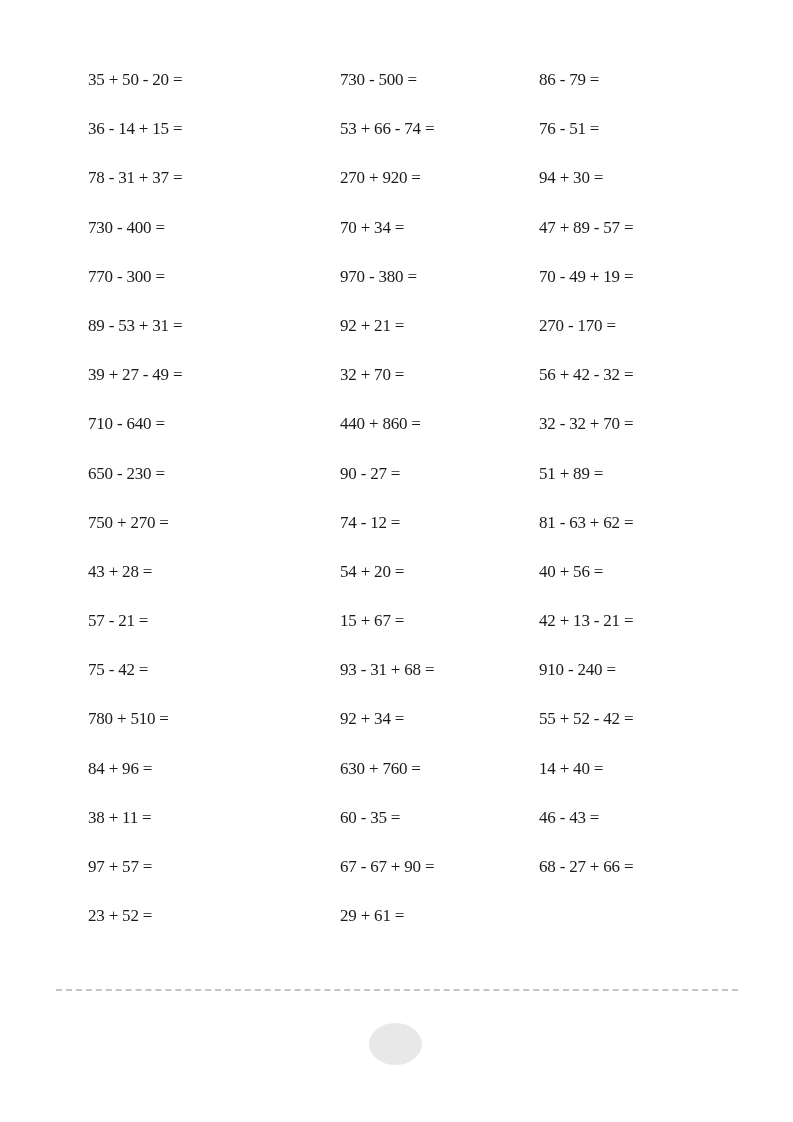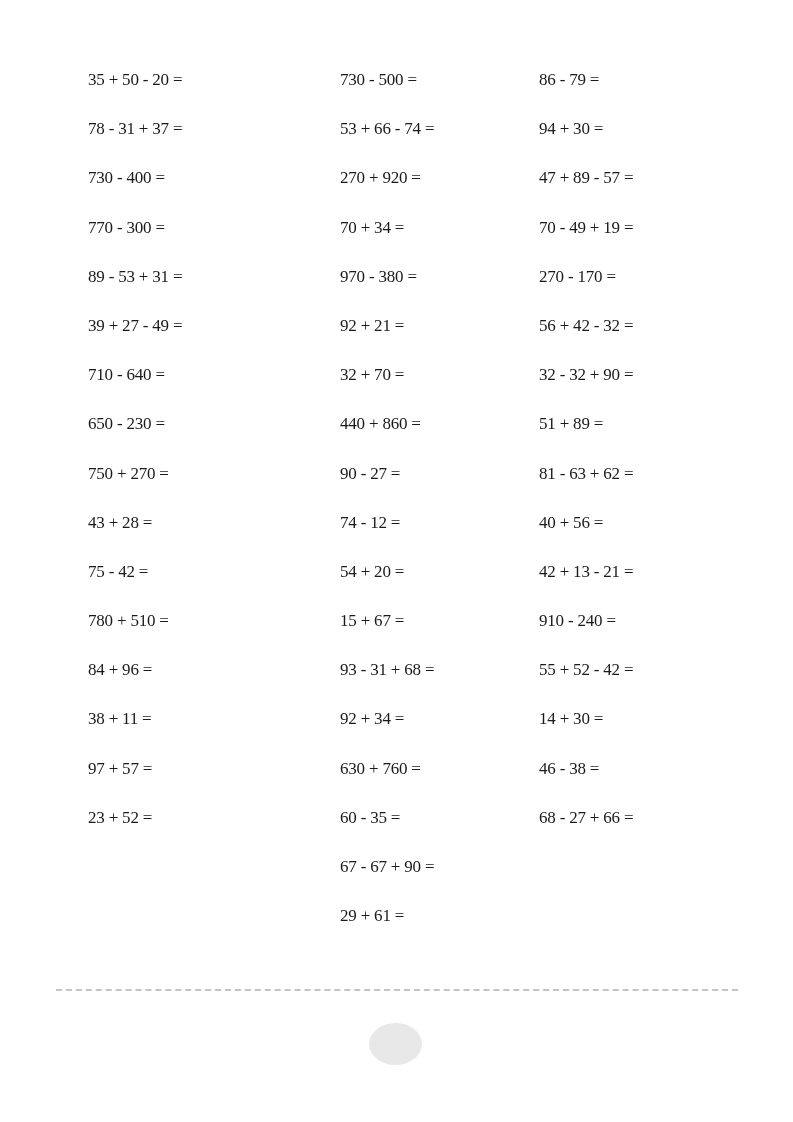--- a/index.html
+++ b/index.html
@@ -58,29 +58,31 @@
       font-size: 14px;
       color: #666;
     }
   </style>
 </head>
 <body>
 
 <div class="worksheet">
   <div class="column col-0">
       <div class="problem">35 + 50 - 20 =</div>
+      <div class="problem">36 - 14 + 15 =</div>
       <div class="problem">78 - 31 + 37 =</div>
       <div class="problem">730 - 400 =</div>
       <div class="problem">770 - 300 =</div>
       <div class="problem">89 - 53 + 31 =</div>
       <div class="problem">39 + 27 - 49 =</div>
       <div class="problem">710 - 640 =</div>
       <div class="problem">650 - 230 =</div>
       <div class="problem">750 + 270 =</div>
       <div class="problem">43 + 28 =</div>
+      <div class="problem">57 - 21 =</div>
       <div class="problem">75 - 42 =</div>
       <div class="problem">780 + 510 =</div>
       <div class="problem">84 + 96 =</div>
       <div class="problem">38 + 11 =</div>
       <div class="problem">97 + 57 =</div>
       <div class="problem">23 + 52 =</div>
     </div>
   <div class="column col-1">
       <div class="problem">730 - 500 =</div>
       <div class="problem">53 + 66 - 74 =</div>
@@ -96,32 +98,33 @@
       <div class="problem">15 + 67 =</div>
       <div class="problem">93 - 31 + 68 =</div>
       <div class="problem">92 + 34 =</div>
       <div class="problem">630 + 760 =</div>
       <div class="problem">60 - 35 =</div>
       <div class="problem">67 - 67 + 90 =</div>
       <div class="problem">29 + 61 =</div>
     </div>
   <div class="column col-2">
       <div class="problem">86 - 79 =</div>
+      <div class="problem">76 - 51 =</div>
       <div class="problem">94 + 30 =</div>
       <div class="problem">47 + 89 - 57 =</div>
       <div class="problem">70 - 49 + 19 =</div>
       <div class="problem">270 - 170 =</div>
       <div class="problem">56 + 42 - 32 =</div>
-      <div class="problem">32 - 32 + 90 =</div>
+      <div class="problem">32 - 32 + 70 =</div>
       <div class="problem">51 + 89 =</div>
       <div class="problem">81 - 63 + 62 =</div>
       <div class="problem">40 + 56 =</div>
       <div class="problem">42 + 13 - 21 =</div>
       <div class="problem">910 - 240 =</div>
       <div class="problem">55 + 52 - 42 =</div>
-      <div class="problem">14 + 30 =</div>
-      <div class="problem">46 - 38 =</div>
+      <div class="problem">14 + 40 =</div>
+      <div class="problem">46 - 43 =</div>
       <div class="problem">68 - 27 + 66 =</div>
     </div>
 
   <div class="separator"></div>
   <div class="page-number"></div>
 </div>
 
 </body></html>

